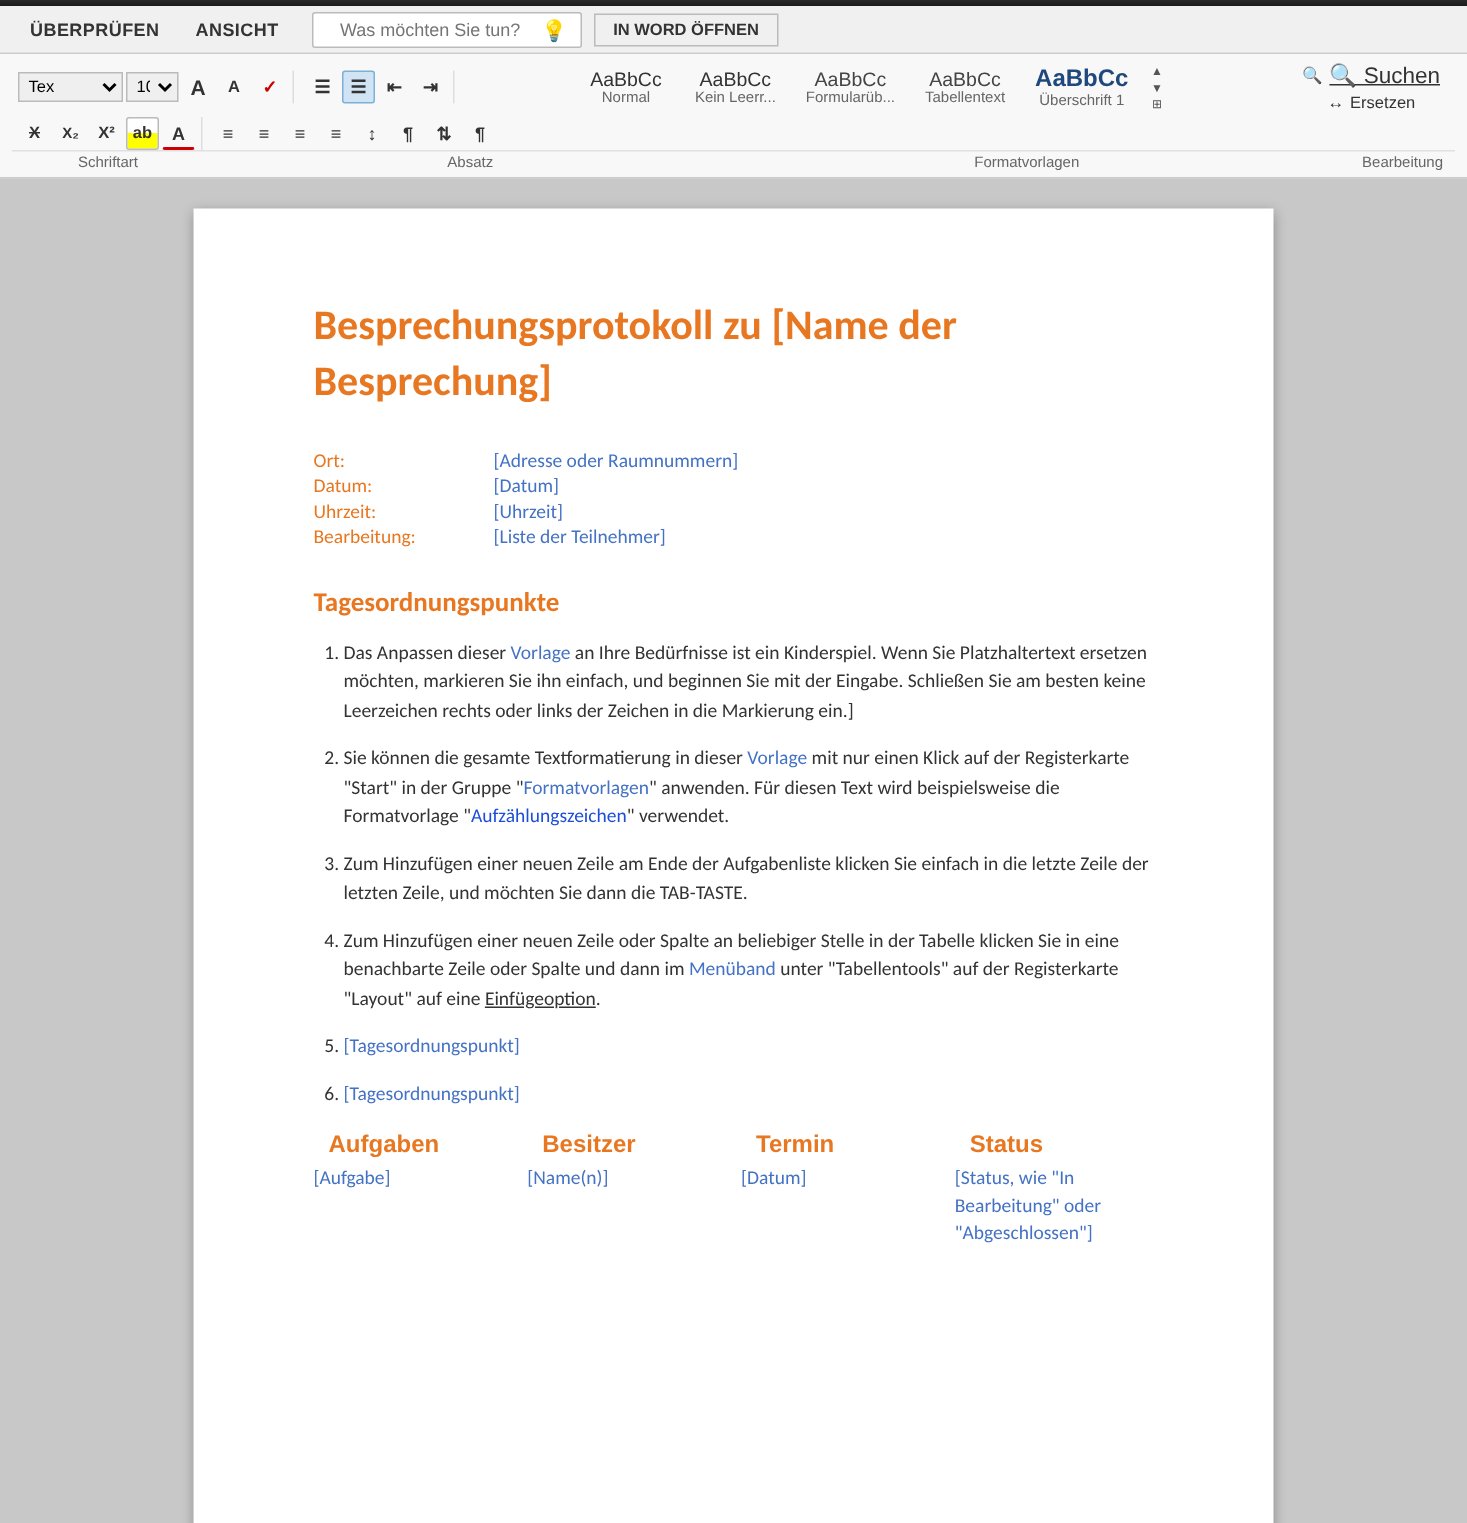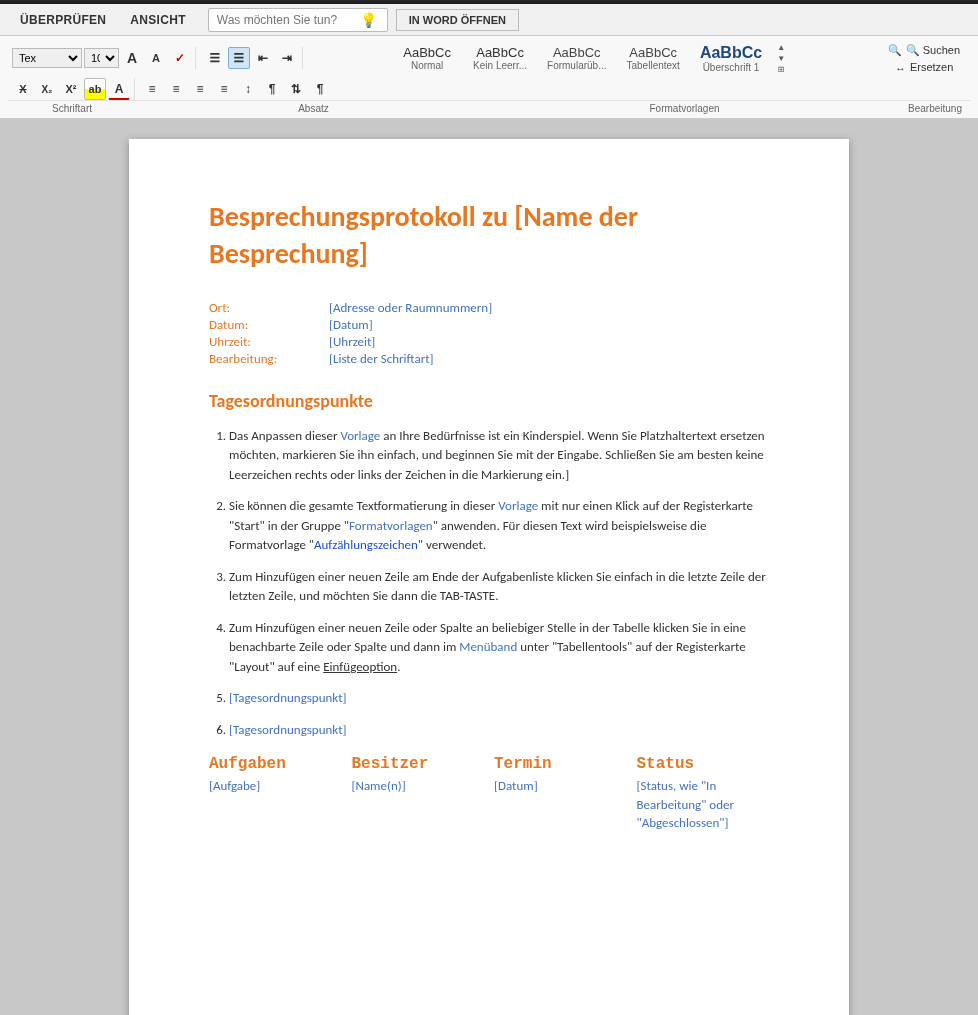--- a/index.html
+++ b/index.html
@@ -49,20 +49,21 @@
       display: flex;
       align-items: center;
       gap: 4px;
     }
     .search-box input {
       border: none;
       outline: none;
       font-size: 12px;
       color: #4d7c0f;
       width: 140px;
+      text-align: center;
     }
 
     .open-word-btn {
       background: transparent;
       border: 1px solid #bbb;
       padding: 4px 12px;
       font-size: 11px;
       color: #333;
       cursor: pointer;
       margin-left: 8px;
@@ -238,21 +239,22 @@
       display: grid;
       grid-template-columns: 1fr 1fr 1fr 1fr;
       gap: 0;
       margin-top: 16px;
     }
     .footer-col-header {
       font-size: 16px;
       font-weight: bold;
       color: #e87722;
       margin-bottom: 4px;
-      font-family: Liberation Mono, monospace;
+      font-family: Liberation Sans, sans-serif;
+      margin-left: 10px;
     }
     .footer-col-value {
       font-size: 13px;
       color: #4472c4;
       font-family: 'Calibri', Arial, sans-serif;
       line-height: 1.4;
     }
     .footer-col {
       padding-right: 10px;
     }
@@ -372,21 +374,21 @@
       <div class="gallery-arrow">
         <button class="gallery-arrow-btn">▲</button>
         <button class="gallery-arrow-btn">▼</button>
         <button class="gallery-arrow-btn">⊞</button>
       </div>
     </div>
 
     <div class="ribbon-section bearbeitung-section">
       <button class="bearbeitung-btn">
         <span style="font-size:11px;">🔍</span>
-        <span style="font-size:11px;">🔍 Suchen</span>
+        <span style="font-size:15px;text-decoration:underline;">🔍 Suchen</span>
       </button>
       <button class="bearbeitung-btn">
         <span style="font-size:11px;">↔</span>
         <span style="font-size:11px;">Ersetzen</span>
       </button>
     </div>
   </div>
 
   <div class="ribbon-row2">
     <div style="display:flex; align-items:center; gap:2px; padding: 0 4px; border-right:1px solid #ddd;">
@@ -429,21 +431,21 @@
       <div class="doc-meta-row">
         <span class="doc-meta-label">Datum:</span>
         <span class="doc-meta-value doc-placeholder">[Datum]</span>
       </div>
       <div class="doc-meta-row">
         <span class="doc-meta-label">Uhrzeit:</span>
         <span class="doc-meta-value doc-placeholder">[Uhrzeit]</span>
       </div>
       <div class="doc-meta-row">
         <span class="doc-meta-label">Bearbeitung:</span>
-        <span class="doc-meta-value doc-placeholder">[Liste der Schriftart]</span>
+        <span class="doc-meta-value doc-placeholder">[Liste der Teilnehmer]</span>
       </div>
     </div>
 
     <div class="doc-section-title">Tagesordnungspunkte</div>
 
     <ol class="doc-list">
       <li>
         <span>Das Anpassen dieser <span class="blue">Vorlage</span> an Ihre Bedürfnisse ist ein Kinderspiel. Wenn Sie Platzhaltertext ersetzen möchten, markieren Sie ihn einfach, und beginnen Sie mit der Eingabe. Schließen Sie am besten keine Leerzeichen rechts oder links der Zeichen in die Markierung ein.]</span>
       </li>
       <li>

